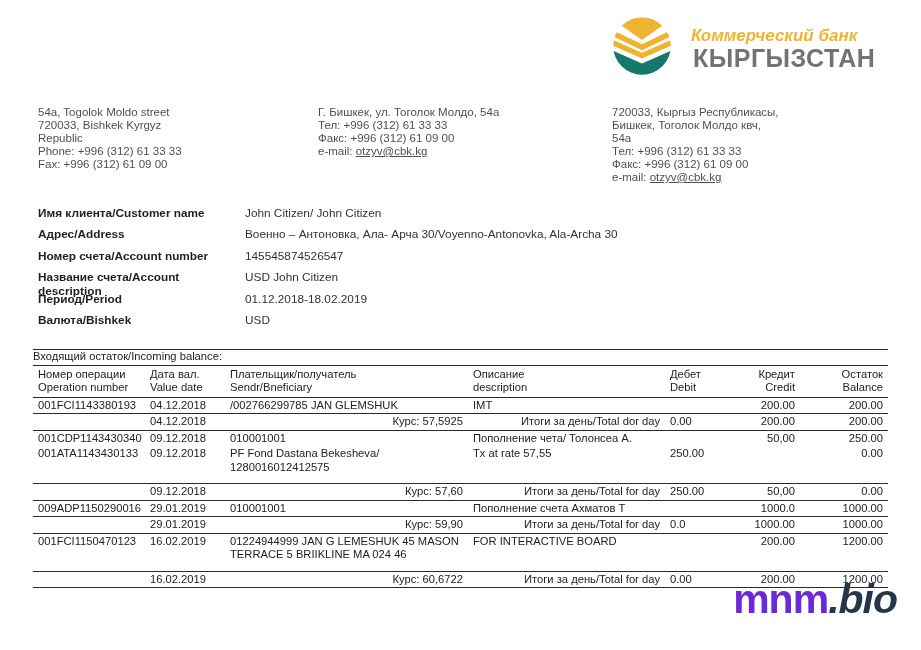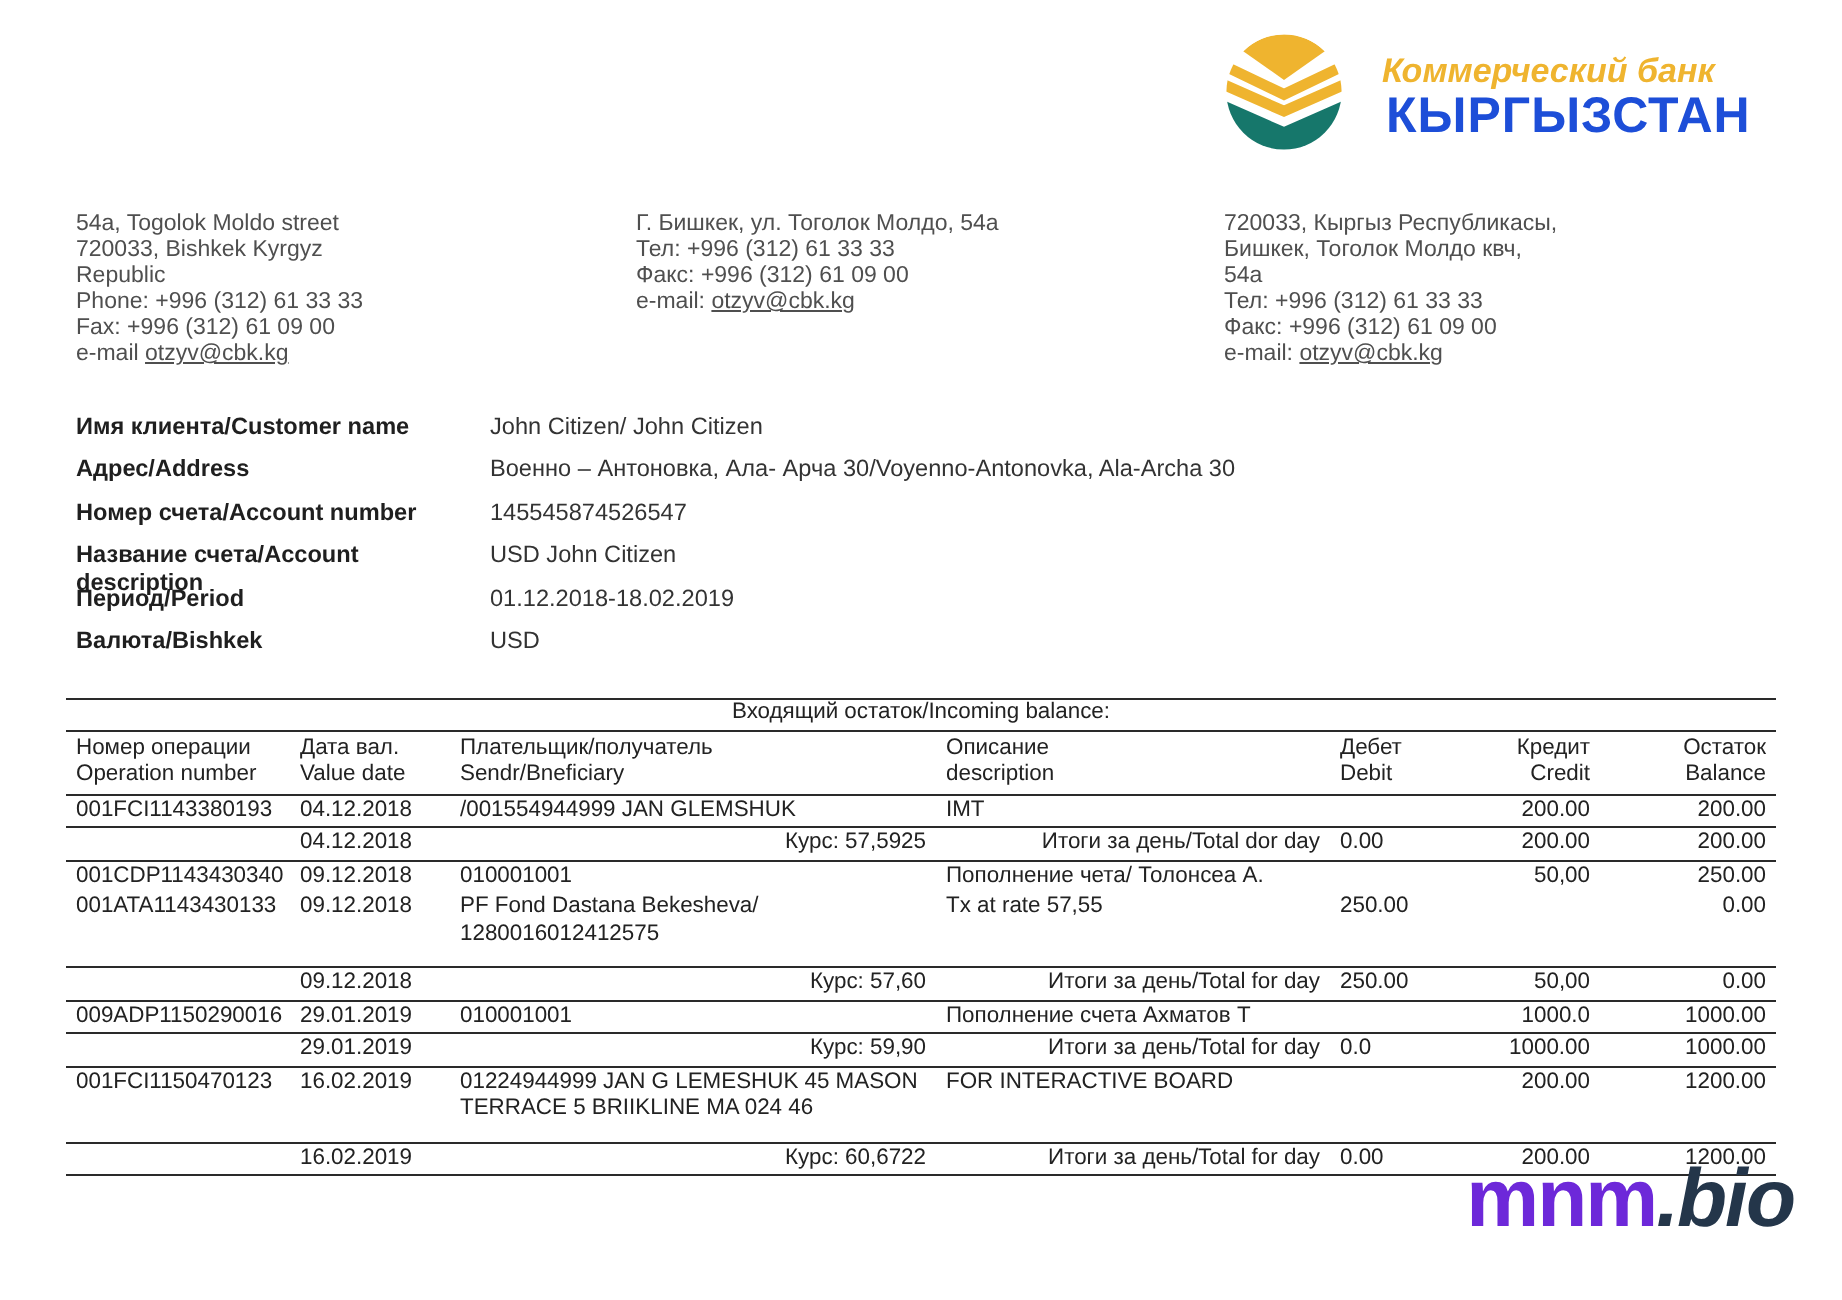--- a/index.html
+++ b/index.html
@@ -5,21 +5,21 @@
   * { margin:0; padding:0; box-sizing:border-box; }
   html,body { background:#ffffff; }
   body { width:921px; height:650px; font-family:"Liberation Sans","DejaVu Sans",sans-serif; }
   .page { position:relative; width:921px; height:650px; background:#ffffff; overflow:hidden; }
 
   
   .logo { position:absolute; left:612px; top:16px; display:flex; align-items:flex-start; }
   .logo-icon { width:60px; height:60px; flex:0 0 auto; }
   .logo-text { padding-top:10px; margin-left:7px; }
   .logo-line1 { font-size:17px; font-weight:700; font-style:italic; color:#EFB42F; white-space:nowrap;margin-left:12px; }
-  .logo-line2 { font-size:25px; font-weight:800; color:#1d4ed8; letter-spacing:0.5px; padding-left:14px; margin-top:-2px; white-space:nowrap; }
+  .logo-line2 { font-size:25px; font-weight:800; color:#737373; letter-spacing:0.5px; padding-left:14px; margin-top:-2px; white-space:nowrap; }
 
   
   .addr-block { position:absolute; top:106px; font-size:11.5px; line-height:13px; color:#4f4f4f; }
   .addr-block:nth-of-type(1) { left:38px; width:262px; }
   .addr-block:nth-of-type(2) { left:318px; width:272px; }
   .addr-block:nth-of-type(3) { left:612px; width:262px; }
   .email-link { color:#4f4f4f; text-decoration:underline; cursor:pointer; }
 
   
   .customer-info { position:absolute; left:38px; top:206px; width:700px; }
@@ -32,21 +32,21 @@
                 font-size:11.2px; color:#222222; table-layout:fixed; }
   .stmt-table col.c1 { width:112px; }
   .stmt-table col.c2 { width:80px; }
   .stmt-table col.c3 { width:243px; }
   .stmt-table col.c4 { width:197px; }
   .stmt-table col.c5 { width:72px; }
   .stmt-table col.c6 { width:63px; }
   .stmt-table col.c7 { width:88px; }
   .stmt-table td { padding:1px 5px; vertical-align:top; line-height:13.5px; overflow:hidden; }
   .stmt-table { border-top:1px solid #2a2a2a; border-bottom:1px solid #2a2a2a; }
-  tr.caption-row td { text-align:center; border-bottom:1px solid #2a2a2a; padding:0 0 1px 0; }
+  tr.caption-row td { text-align:left; border-bottom:1px solid #2a2a2a; padding:0 0 1px 0; }
   tr.head-row td { border-bottom:1px solid #2a2a2a; padding-top:2px; padding-bottom:2px; }
   tr.head-row td:nth-child(6), tr.head-row td:nth-child(7) { text-align:right;margin-top:19px; }
   tbody tr td { border-bottom:1px solid #2a2a2a; }
   tbody tr.noline td { border-bottom:none; }
   tbody tr.pad td { padding-bottom:9px; }
   tbody td:nth-child(6), tbody td:nth-child(7) { text-align:right; }
   td.kurs { text-align:right; }
   td.totlabel { text-align:right; }
 
   
@@ -81,21 +81,20 @@
     </div>
   </div>
 
   <div id="addresses">
       <div class="addr-block">
         <div class="addr-line">54a, Togolok Moldo street</div>
         <div class="addr-line">720033, Bishkek Kyrgyz</div>
         <div class="addr-line">Republic</div>
         <div class="addr-line">Phone: +996 (312) 61 33 33</div>
         <div class="addr-line">Fax: +996 (312) 61 09 00</div>
-        <div class="addr-line"><span>e-mail </span><a class="email-link">otzyv@cbk.kg</a></div>
       </div>
       <div class="addr-block">
         <div class="addr-line">Г. Бишкек, ул. Тоголок Молдо, 54а</div>
         <div class="addr-line">Тел: +996 (312) 61 33 33</div>
         <div class="addr-line">Факс: +996 (312) 61 09 00</div>
         <div class="addr-line"><span>e-mail: </span><a class="email-link">otzyv@cbk.kg</a></div>
       </div>
       <div class="addr-block">
         <div class="addr-line">720033, Кыргыз Республикасы,</div>
         <div class="addr-line">Бишкек, Тоголок Молдо квч,</div>
@@ -176,21 +175,21 @@
             <div>Остаток</div>
             <div>Balance</div>
           </td>
         </tr>
     </thead>
     <tbody id="table-body">
         <tr class="tx">
           <td>001FCI1143380193</td>
           <td>04.12.2018</td>
           <td>
-            <div>/001554944999 JAN GLEMSHUK</div>
+            <div>/002766299785 JAN GLEMSHUK</div>
           </td>
           <td>IMT</td>
           <td></td>
           <td>200.00</td>
           <td>200.00</td>
         </tr>
         <tr class="total">
           <td></td>
           <td>04.12.2018</td>
           <td class="kurs">Курс: 57,5925</td>

